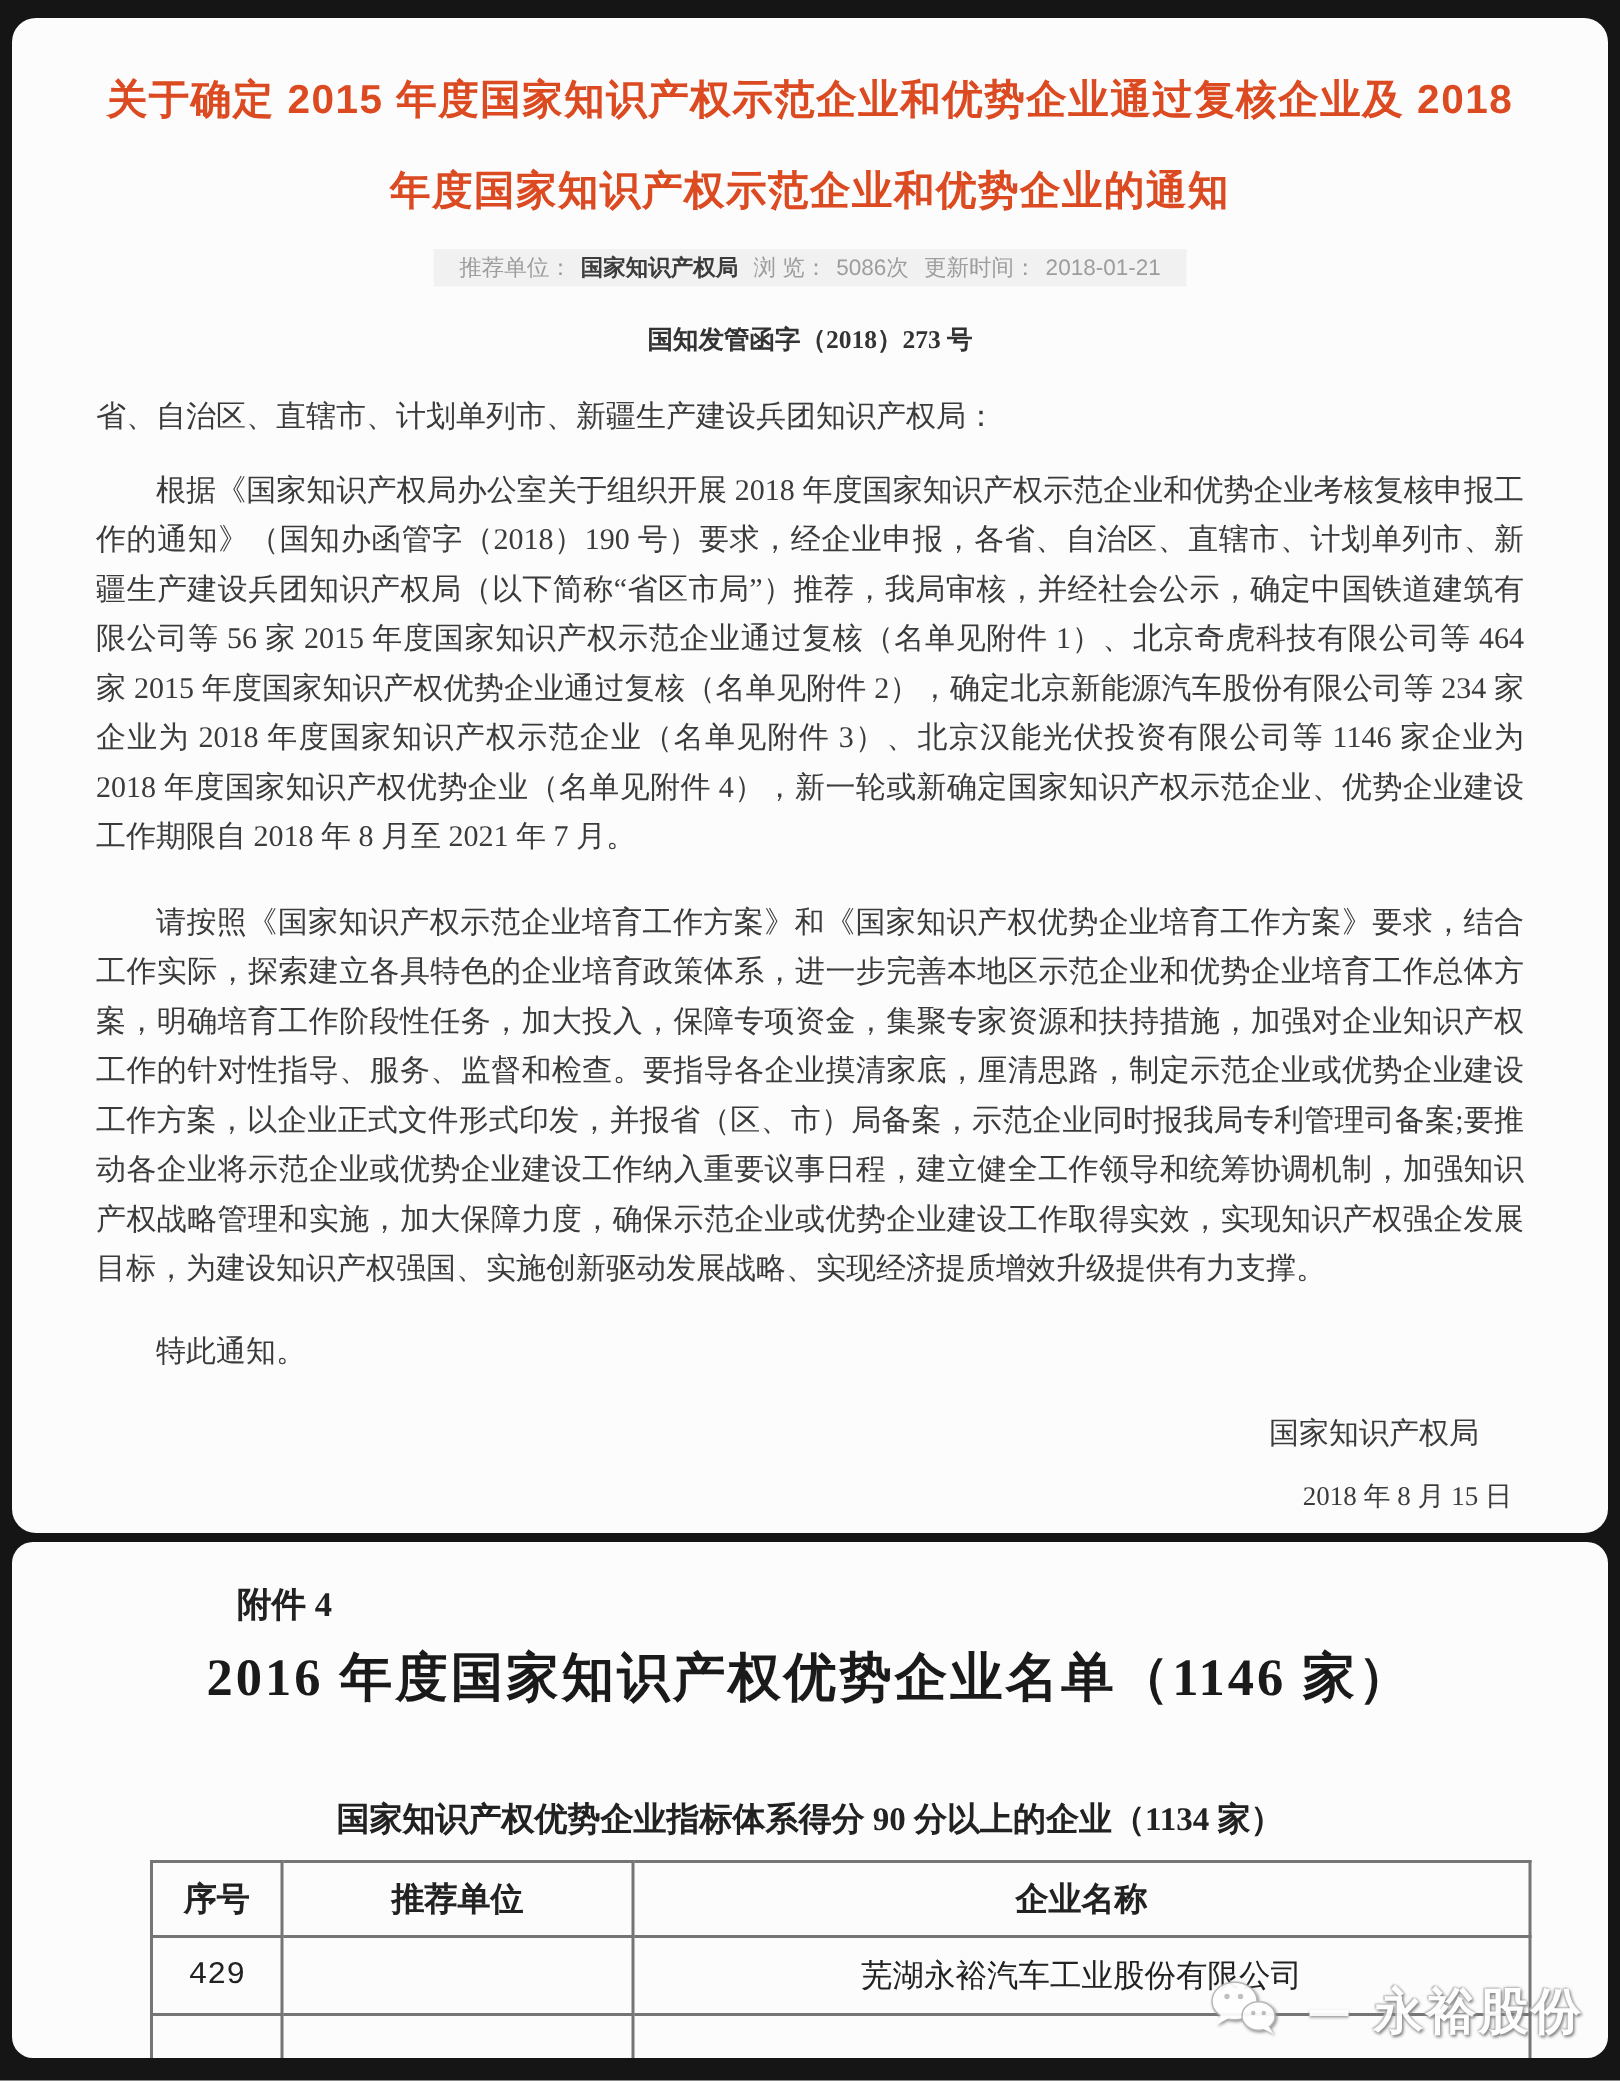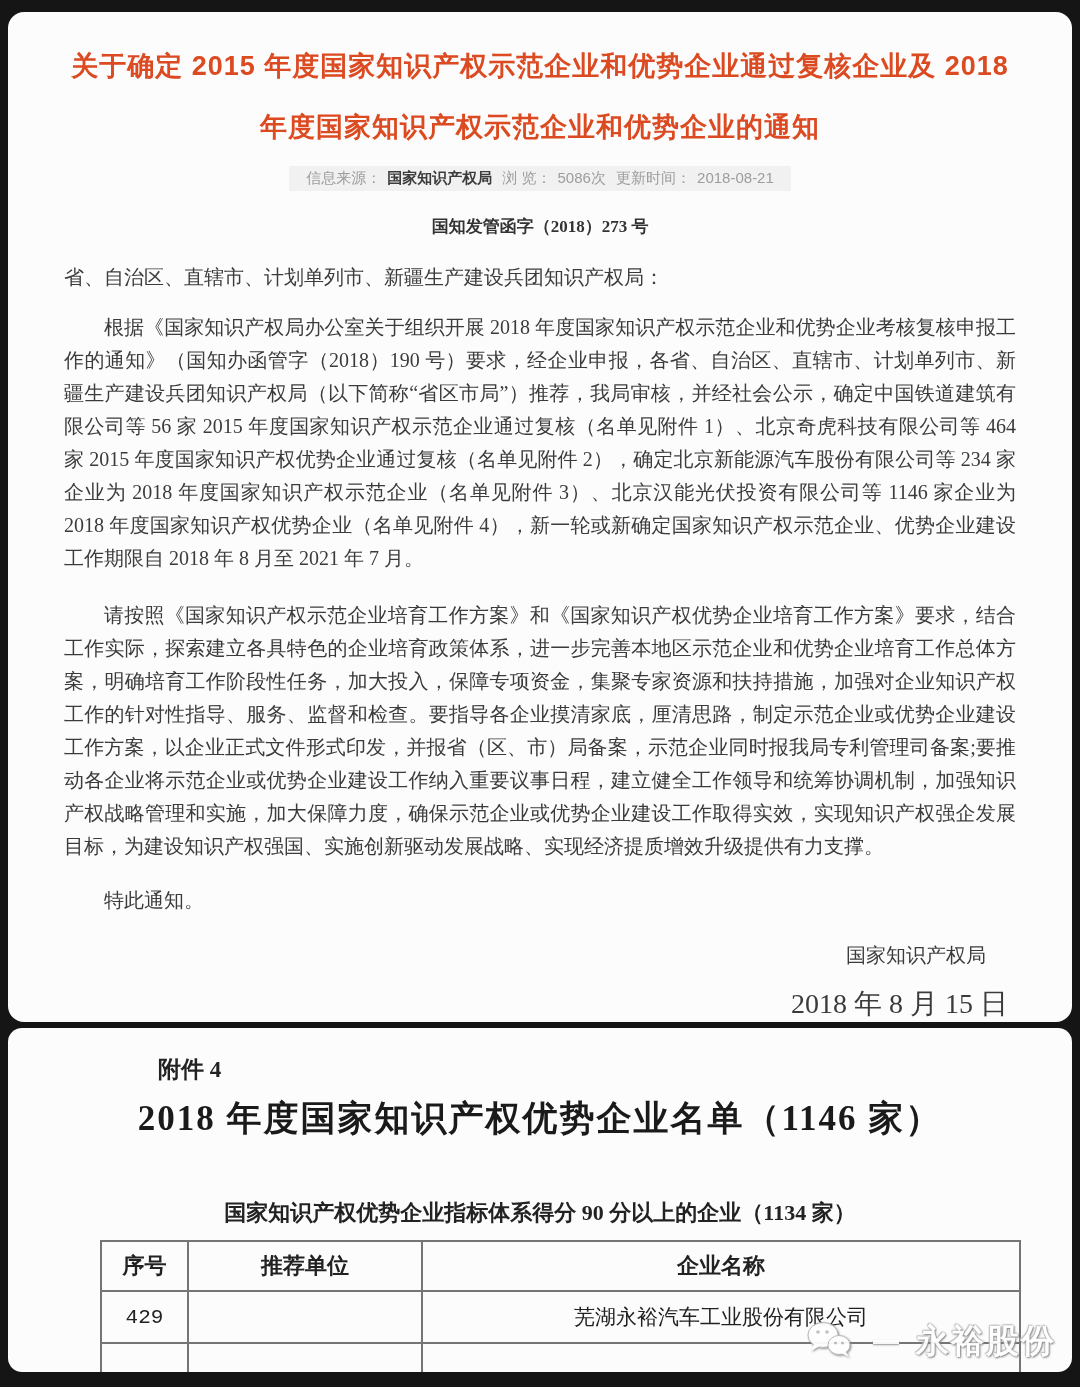--- a/index.html
+++ b/index.html
@@ -35,21 +35,21 @@
   .info-bar .strong{color:#3c3c3c;font-weight:bold;}
   .doc-number{margin-top:24px;text-align:center;font-weight:bold;font-size:17px;color:#333;}
   .salutation{margin:26px 0 0;font-size:20px;color:#3b3b3b;}
   .body-para{
     margin:20px 0 0;font-size:20px;line-height:33px;color:#3b3b3b;
     text-align:justify;text-indent:2em;
   }
   .para2{margin-top:24px;}
   .closing{margin:24px 0 0;font-size:20px;color:#3b3b3b;text-indent:2em;}
   .sign-org{margin-top:28px;text-align:right;padding-right:30px;font-size:20px;color:#3b3b3b;}
-  .sign-date{margin-top:16px;text-align:right;padding-right:8px;font-size:28px;color:#3b3b3b;}
+  .sign-date{margin-top:16px;text-align:right;padding-right:8px;font-size:18px;color:#3b3b3b;}
 
   
   .att-label{margin-left:150px;font-size:23px;font-weight:bold;color:#222;}
   .att-title{
     margin-top:10px;text-align:center;font-size:35px;font-weight:bold;
     color:#1a1a1a;letter-spacing:2px;
   }
   .att-subtitle{margin-top:56px;text-align:center;font-size:22px;font-weight:bold;color:#222;}
   .att-table{
     margin:12px 0 0 92px;width:913px;
@@ -87,42 +87,42 @@
 <body>
 
 <section class="card card-notice">
   <h1 class="doc-title">
     <span class="title-line">关于确定 2015 年度国家知识产权示范企业和优势企业通过复核企业及 2018</span>
     <span class="title-line">年度国家知识产权示范企业和优势企业的通知</span>
   </h1>
 
   <div class="info-wrap">
     <div class="info-bar">
-      <span class="seg">信息来源：</span><span class="seg strong">国家知识产权局</span>
+      <span class="seg">推荐单位：</span><span class="seg strong">国家知识产权局</span>
       <span class="seg">浏 览：</span><span class="seg">5086次</span>
-      <span class="seg">更新时间：</span><span class="seg">2018-08-21</span>
+      <span class="seg">更新时间：</span><span class="seg">2018-01-21</span>
     </div>
   </div>
 
   <div class="doc-number">国知发管函字（2018）273 号</div>
 
   <p class="salutation">省、自治区、直辖市、计划单列市、新疆生产建设兵团知识产权局：</p>
 
   <p class="body-para para1">根据《国家知识产权局办公室关于组织开展 2018 年度国家知识产权示范企业和优势企业考核复核申报工作的通知》（国知办函管字（2018）190 号）要求，经企业申报，各省、自治区、直辖市、计划单列市、新疆生产建设兵团知识产权局（以下简称“省区市局”）推荐，我局审核，并经社会公示，确定中国铁道建筑有限公司等 56 家 2015 年度国家知识产权示范企业通过复核（名单见附件 1）、北京奇虎科技有限公司等 464 家 2015 年度国家知识产权优势企业通过复核（名单见附件 2），确定北京新能源汽车股份有限公司等 234 家企业为 2018 年度国家知识产权示范企业（名单见附件 3）、北京汉能光伏投资有限公司等 1146 家企业为 2018 年度国家知识产权优势企业（名单见附件 4），新一轮或新确定国家知识产权示范企业、优势企业建设工作期限自 2018 年 8 月至 2021 年 7 月。</p>
   <p class="body-para para2">请按照《国家知识产权示范企业培育工作方案》和《国家知识产权优势企业培育工作方案》要求，结合工作实际，探索建立各具特色的企业培育政策体系，进一步完善本地区示范企业和优势企业培育工作总体方案，明确培育工作阶段性任务，加大投入，保障专项资金，集聚专家资源和扶持措施，加强对企业知识产权工作的针对性指导、服务、监督和检查。要指导各企业摸清家底，厘清思路，制定示范企业或优势企业建设工作方案，以企业正式文件形式印发，并报省（区、市）局备案，示范企业同时报我局专利管理司备案;要推动各企业将示范企业或优势企业建设工作纳入重要议事日程，建立健全工作领导和统筹协调机制，加强知识产权战略管理和实施，加大保障力度，确保示范企业或优势企业建设工作取得实效，实现知识产权强企发展目标，为建设知识产权强国、实施创新驱动发展战略、实现经济提质增效升级提供有力支撑。</p>
 
   <p class="closing">特此通知。</p>
 
   <div class="sign-org">国家知识产权局</div>
   <div class="sign-date">2018 年 8 月 15 日</div>
 </section>
 
 <section class="card card-attachment">
   <div class="att-label">附件 4</div>
-  <div class="att-title">2018 年度国家知识产权优势企业名单（1146 家）</div>
+  <div class="att-title">2016 年度国家知识产权优势企业名单（1146 家）</div>
   <div class="att-subtitle">国家知识产权优势企业指标体系得分 90 分以上的企业（1134 家）</div>
 
   <table class="att-table">
     <thead>
       <tr>
         <th class="col-no">序号</th>
         <th class="col-rec">推荐单位</th>
         <th class="col-comp">企业名称</th>
       </tr>
     </thead>

